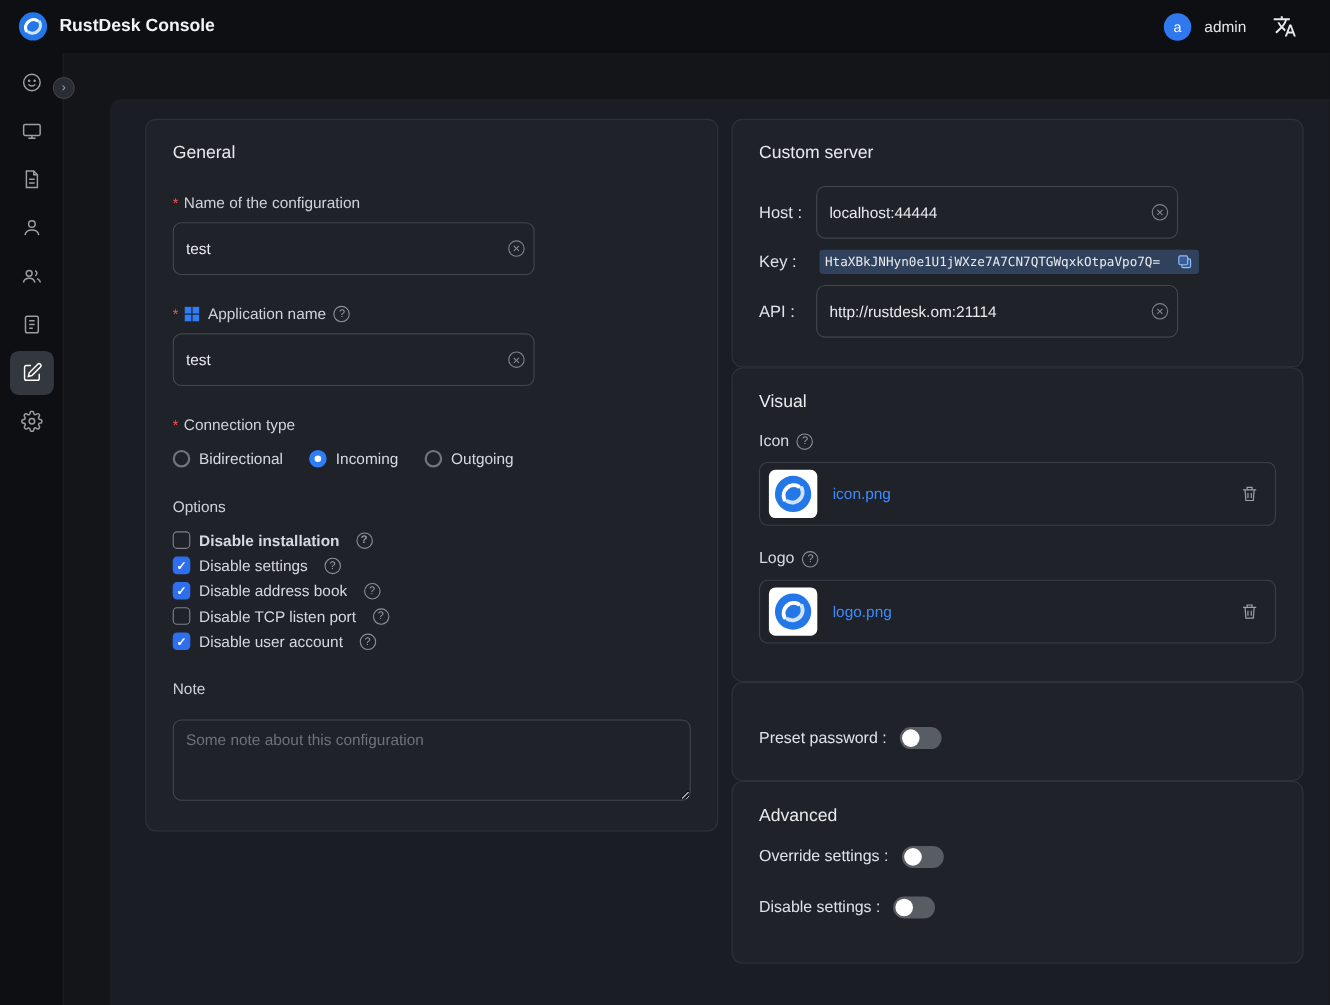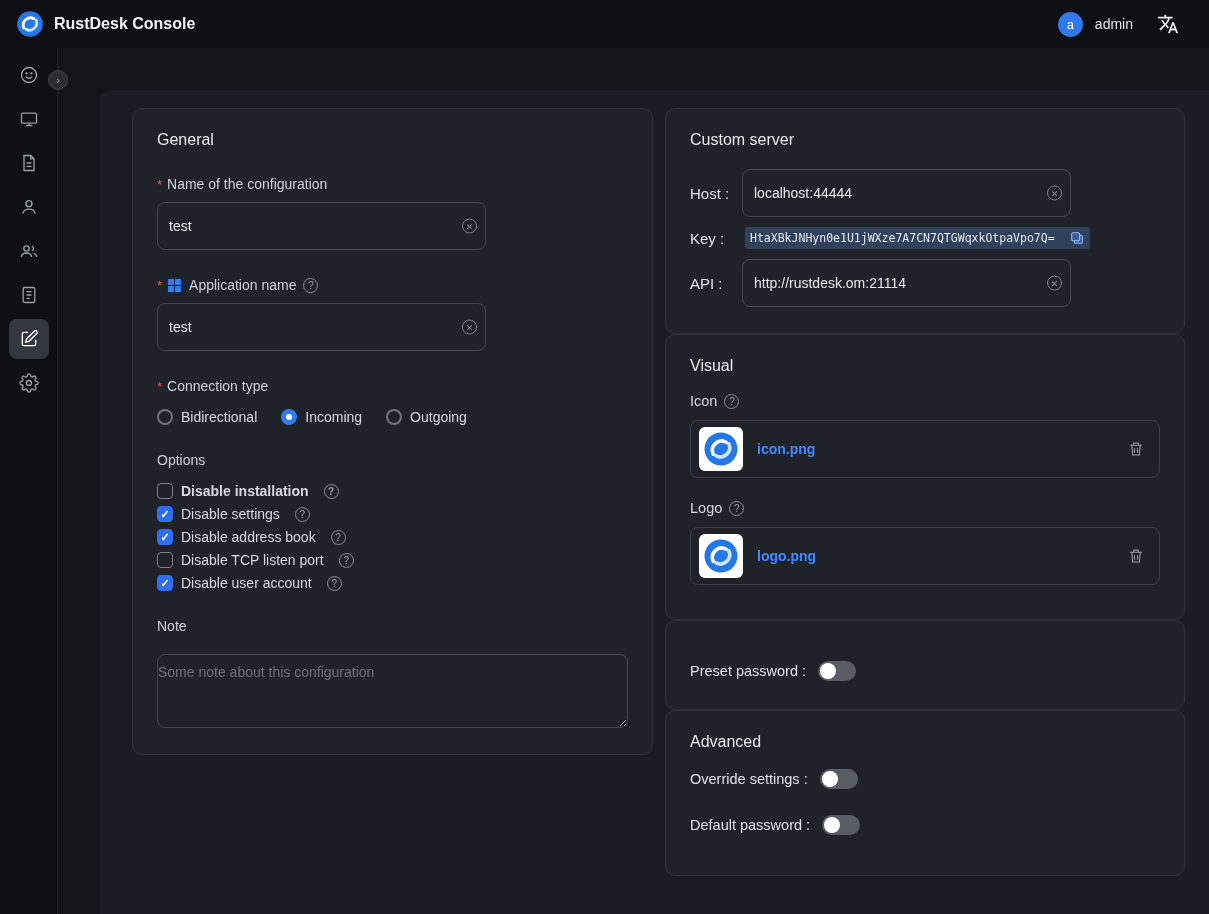--- a/index.html
+++ b/index.html
@@ -81,39 +81,39 @@
   
   .check-list { margin-top:15px; }
   .check-row { display:flex; align-items:center; gap:8px; margin-bottom:7px; font-size:14px; color:#d6d9dd; cursor:pointer; }
   .check-row.bold { font-weight:700; }
   .checkbox { width:16px; height:16px; border-radius:4px; border:1.5px solid #7d828a; flex:none;
     display:flex; align-items:center; justify-content:center; background:transparent; }
   .checkbox.on { background:#2f6fed; border-color:#2f6fed; }
   .checkbox.on::after { content:"✓"; color:#fff; font-size:11px; font-weight:700; }
   textarea {
     width:100%; height:74px; margin-top:10px; background:transparent; border:1px solid #42474f;
-    border-radius:8px; color:#e8eaec; font-size:14px; padding:9px 0; outline:none;
+    border-radius:8px; color:#e8eaec; font-size:14px; padding:9px 11px; outline:none;
     font-family:"Liberation Sans", sans-serif; resize:both;
   }
   textarea::placeholder { color:#6c727a; }
   
   .srv-row { display:flex; align-items:center; margin-top:14px; }
   .srv-label { width:52px; font-size:15px; color:#dfe2e6; flex:none; }
   .key-strip {
     flex:1; display:flex; align-items:center; background:#30415c; border-radius:3px;
     padding:3px 5px; max-width:345px; margin-left:3px;
   }
   .key-text { font-family:"DejaVu Sans Mono", monospace; font-size:11.5px; color:#e6eaf0;
     white-space:nowrap; overflow:hidden; flex:1; }
   .copy-ic { width:16px; height:16px; margin-left:5px; flex:none; cursor:pointer; }
   .copy-ic svg { stroke:#8fbcff; fill:#3a5c90; }
   
   .file-box {
     display:flex; align-items:center; border:1px solid #3b4048; border-radius:8px;
-    height:58px; padding:0 14px 0 8px; margin-top:11px;font-weight:bold;
+    height:58px; padding:0 14px 0 8px; margin-top:11px;
   }
   .thumb { width:44px; height:44px; background:#fff; border-radius:6px;
     display:flex; align-items:center; justify-content:center; flex:none; }
   .thumb svg { width:36px; height:36px; }
   .file-link { color:#3e8bff; font-size:14px; margin-left:14px; cursor:pointer; }
   .trash { margin-left:auto; width:18px; height:18px; cursor:pointer; }
   .trash svg { stroke:#9aa0a6; fill:none; stroke-width:1.5; }
   
   .toggle-row { display:flex; align-items:center; margin-top:18px; font-size:14.5px; color:#dfe2e6; }
   .toggle { width:38px; height:20px; border-radius:10px; background:#585d64; margin-left:12px;
@@ -373,20 +373,20 @@
         </div>
       </div>
 
       <div class="card" style="padding-bottom:40px;">
         <div class="card-title">Advanced</div>
         <div class="toggle-row">
           <span>Override settings :</span>
           <span class="toggle"></span>
         </div>
         <div class="toggle-row" style="margin-top:26px;">
-          <span>Default password :</span>
+          <span>Disable settings :</span>
           <span class="toggle"></span>
         </div>
       </div>
 
     </div>
   </div>
 </div>
 
 </body></html>

